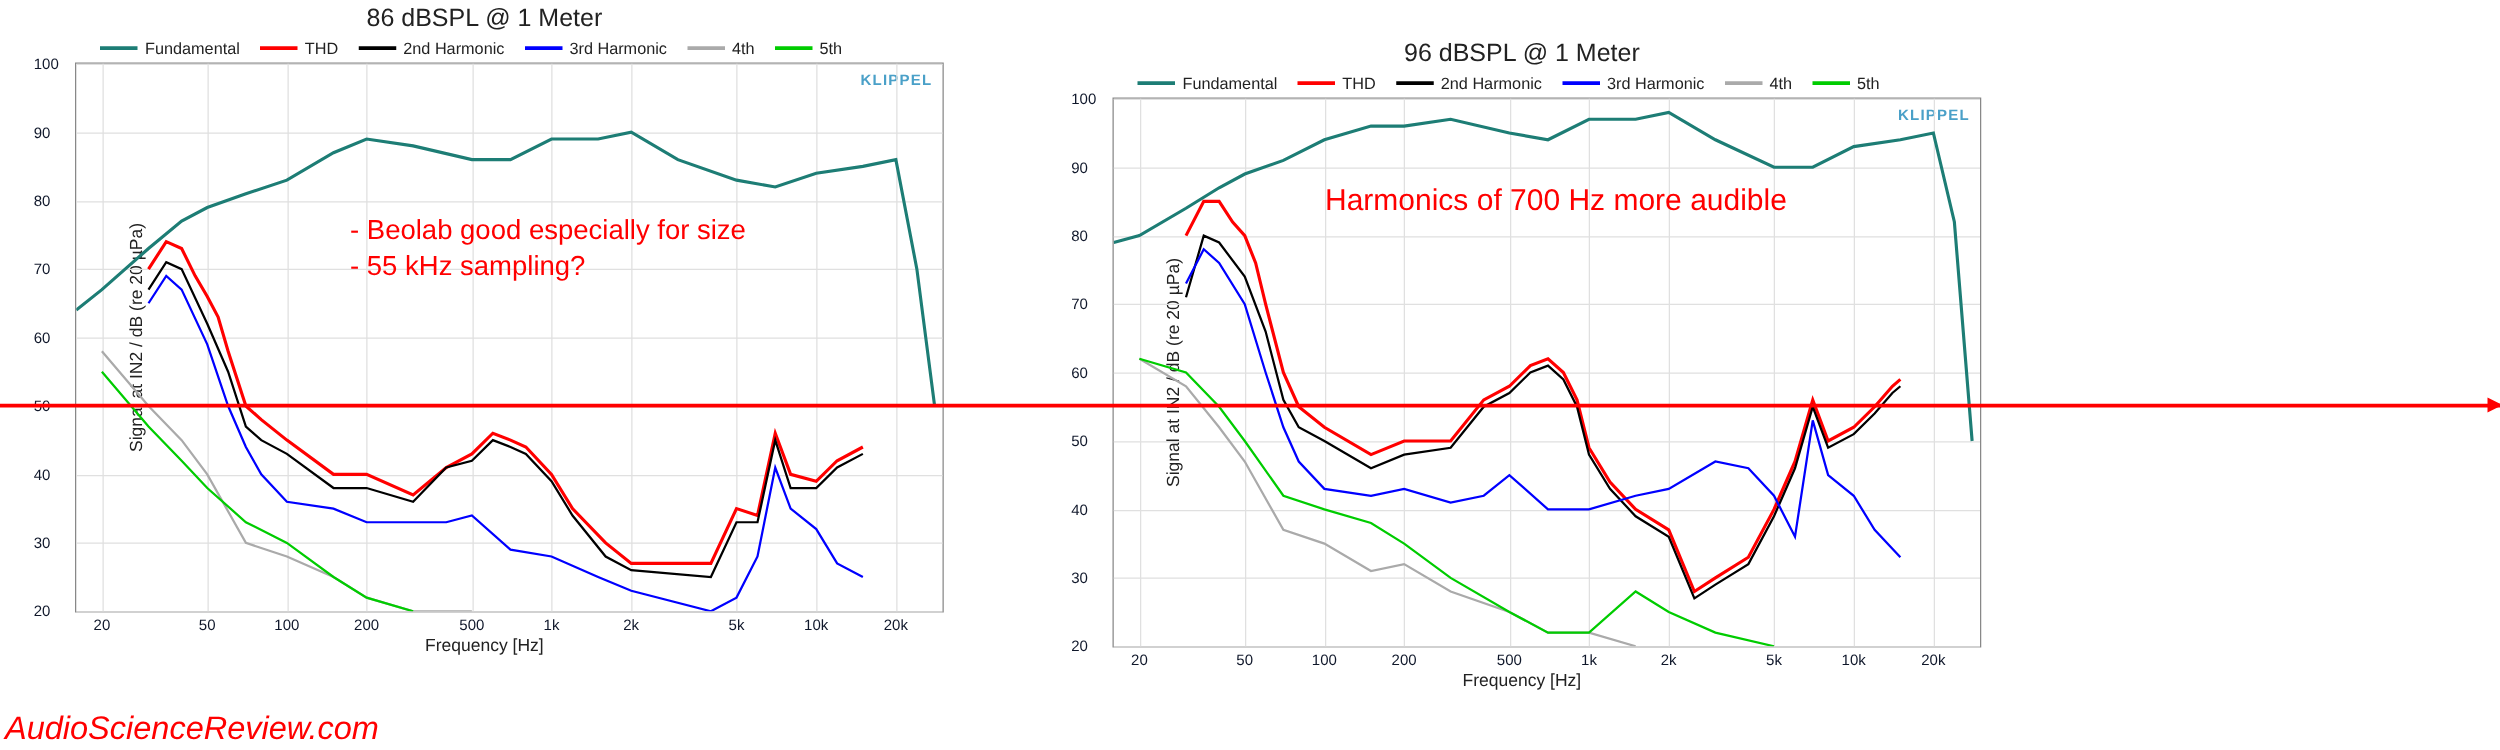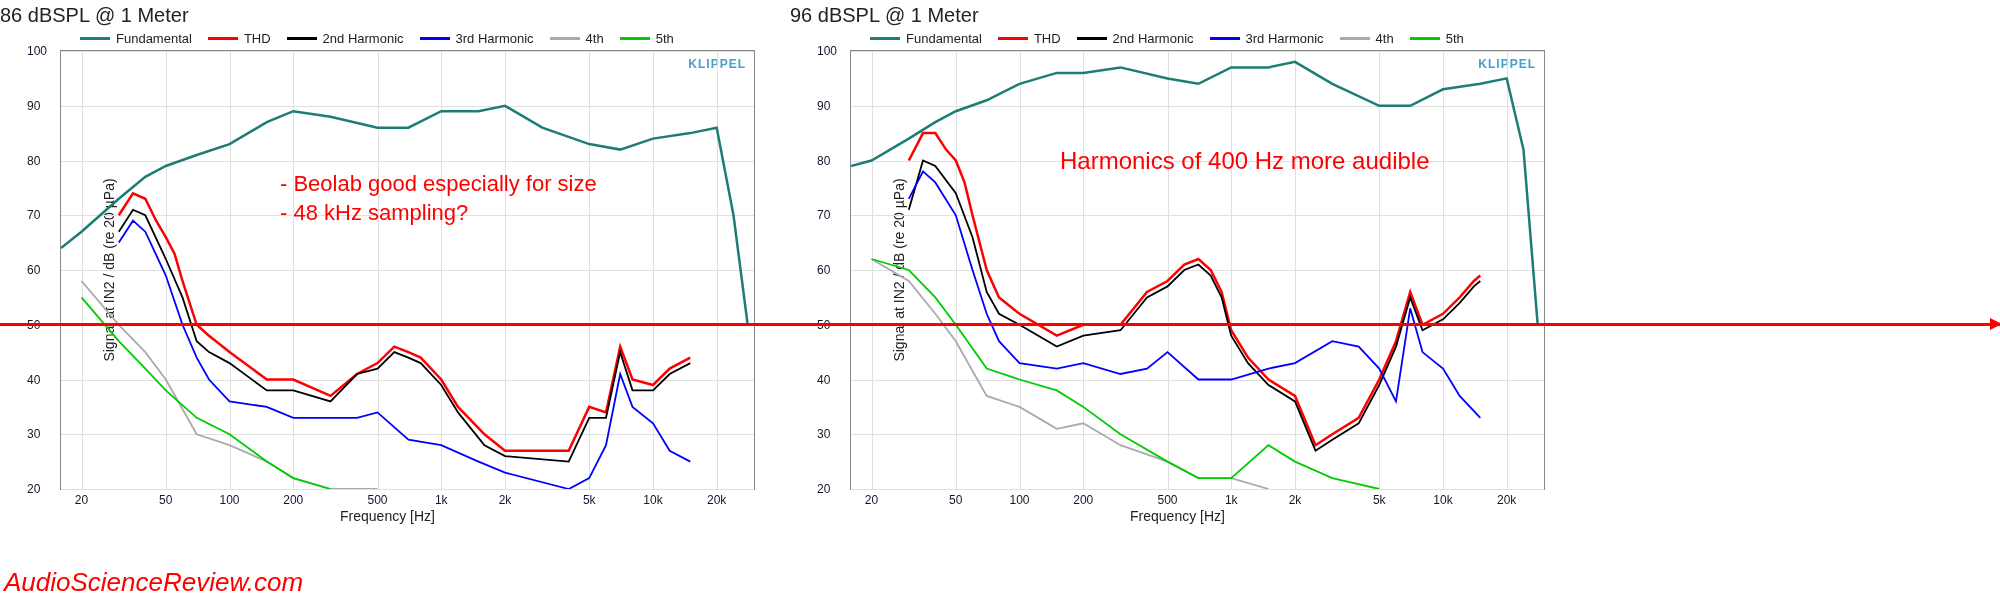--- a/index.html
+++ b/index.html
@@ -12,24 +12,24 @@
     height: 600px;
     position: relative;
     overflow: hidden;
   }
   .panel {
     position: absolute;
     top: 0;
     height: 570px;
   }
   .panel-left { left: 0; width: 775px; }
-  .panel-right { left: 790px; width: 775px; }
+  .panel-right { left: 830px; width: 775px; margin-top: 28px; }
 
   .chart-title {
-    text-align: left;
+    text-align: center;
     font-size: 20px;
     font-weight: 400;
     margin: 4px 0 2px;
     color: #222;
   }
   .legend {
     display: flex;
     flex-wrap: wrap;
     gap: 16px;
     padding: 2px 30px 4px 80px;
@@ -292,19 +292,19 @@
         <path d="M57.8 147.8 L72.0 120.4 L84.3 131.4 L104.8 164.3 L121.5 219.0 L135.7 262.8 L148.0 290.2 L168.5 312.1 L205.8 317.6 L232.3 312.1 L269.5 323.0 L296.0 317.6 L316.5 301.1 L347.4 328.5 L380.2 328.5 L417.5 317.6 L444.0 312.1 L481.3 290.2 L507.7 295.6 L528.2 317.6 L545.0 350.4 L559.2 257.3 L571.5 301.1 L592.0 317.6 L608.7 344.9 L629.3 366.8 " fill="none" stroke="#0000ff" stroke-width="1.8"></path>
         <path d="M20.5 208.0 L57.8 230.0 L84.3 262.8 L104.8 290.2 L135.7 344.9 L168.5 355.9 L205.8 377.8 L232.3 372.3 L269.5 394.2 L316.5 410.6 L347.4 427.1 L380.2 427.1 L417.5 438.0 " fill="none" stroke="#aaaaaa" stroke-width="1.8"></path>
         <path d="M20.5 208.0 L57.8 219.0 L84.3 246.4 L104.8 273.8 L135.7 317.6 L168.5 328.5 L205.8 339.4 L232.3 355.9 L269.5 383.3 L316.5 410.6 L347.4 427.1 L380.2 427.1 L417.5 394.2 L444.0 410.6 L481.3 427.1 L528.2 438.0 " fill="none" stroke="#00cc00" stroke-width="1.8"></path>
       </svg>
     </div>
   <div class="xlabel">Frequency [Hz]</div>
 </div>
 
 <div class="annot" style="left:240px; top:170px;">
   <div style="padding-left:40px">- Beolab good especially for size</div>
-  <div style="padding-left:40px">- 48 kHz sampling?</div>
+  <div style="padding-left:40px">- 55 kHz sampling?</div>
 </div>
-<div class="annot" style="left:1060px; top:145px; font-size:24px;">Harmonics of 400 Hz more audible</div>
+<div class="annot" style="left:1060px; top:145px; font-size:24px;">Harmonics of 700 Hz more audible</div>
 
 <div class="source">AudioScienceReview.com</div>
 
 <div class="hline" style="top: 322.75px;"></div>
 
 </body></html>

